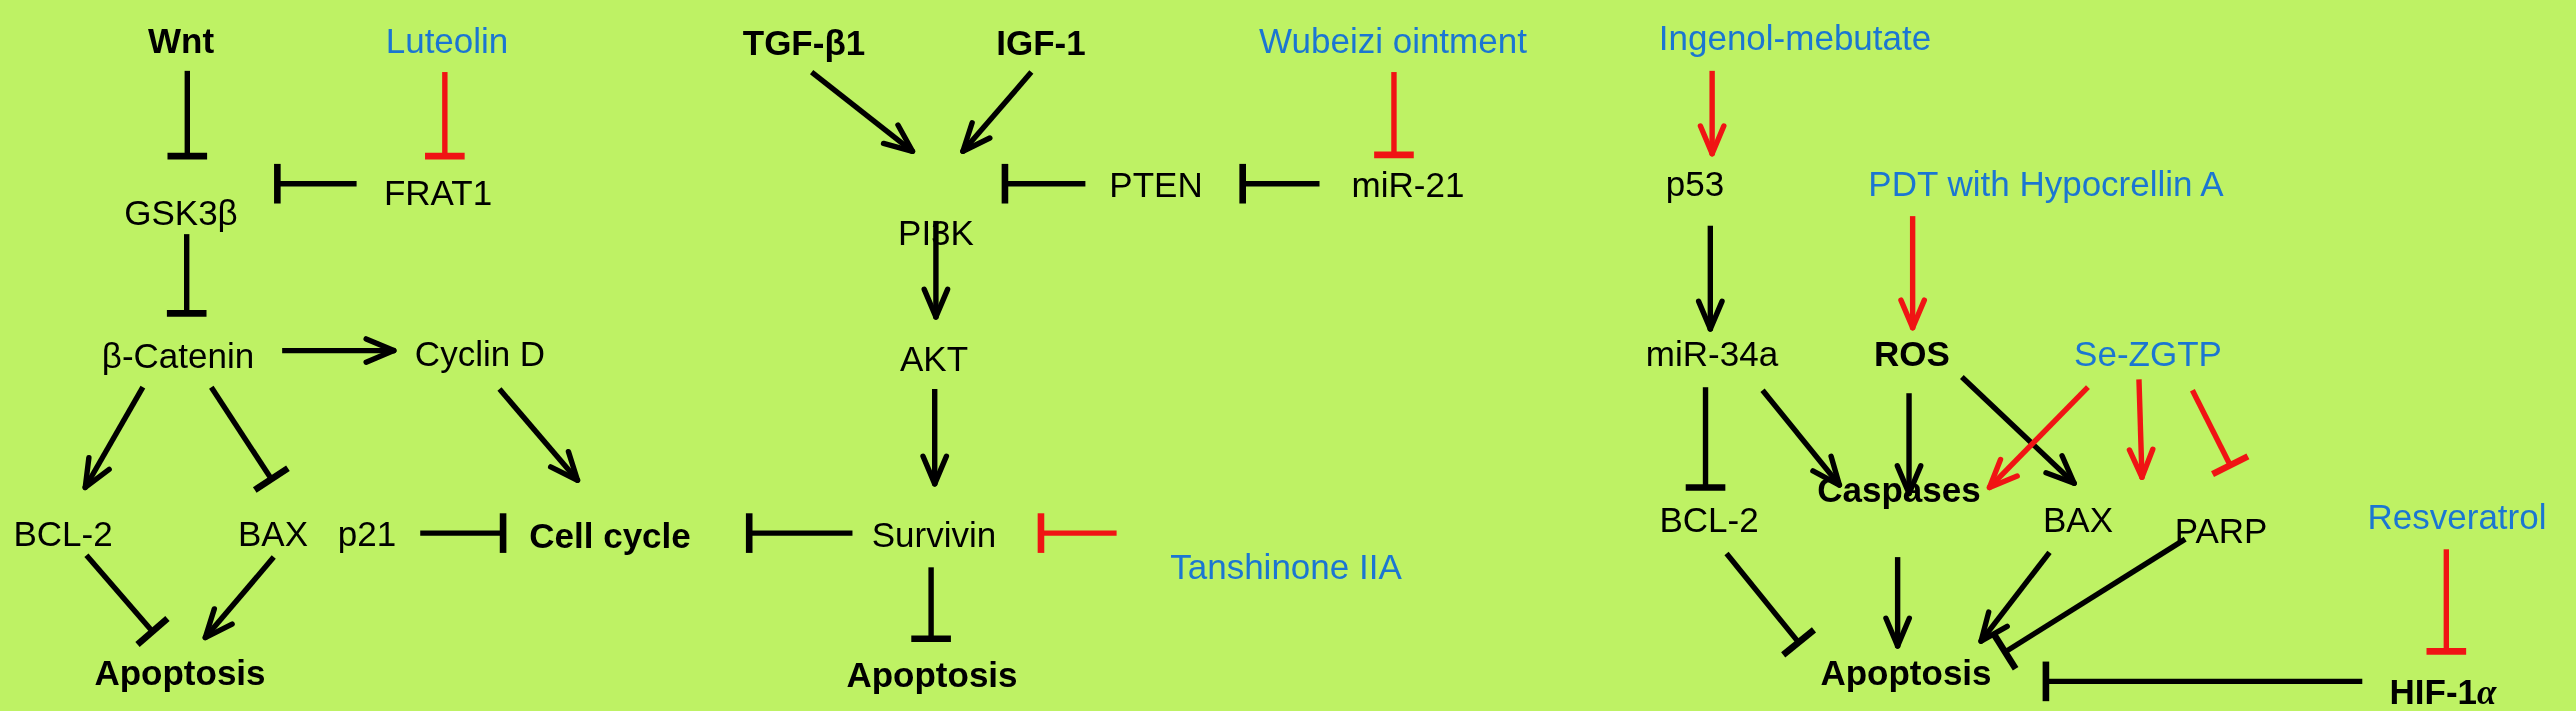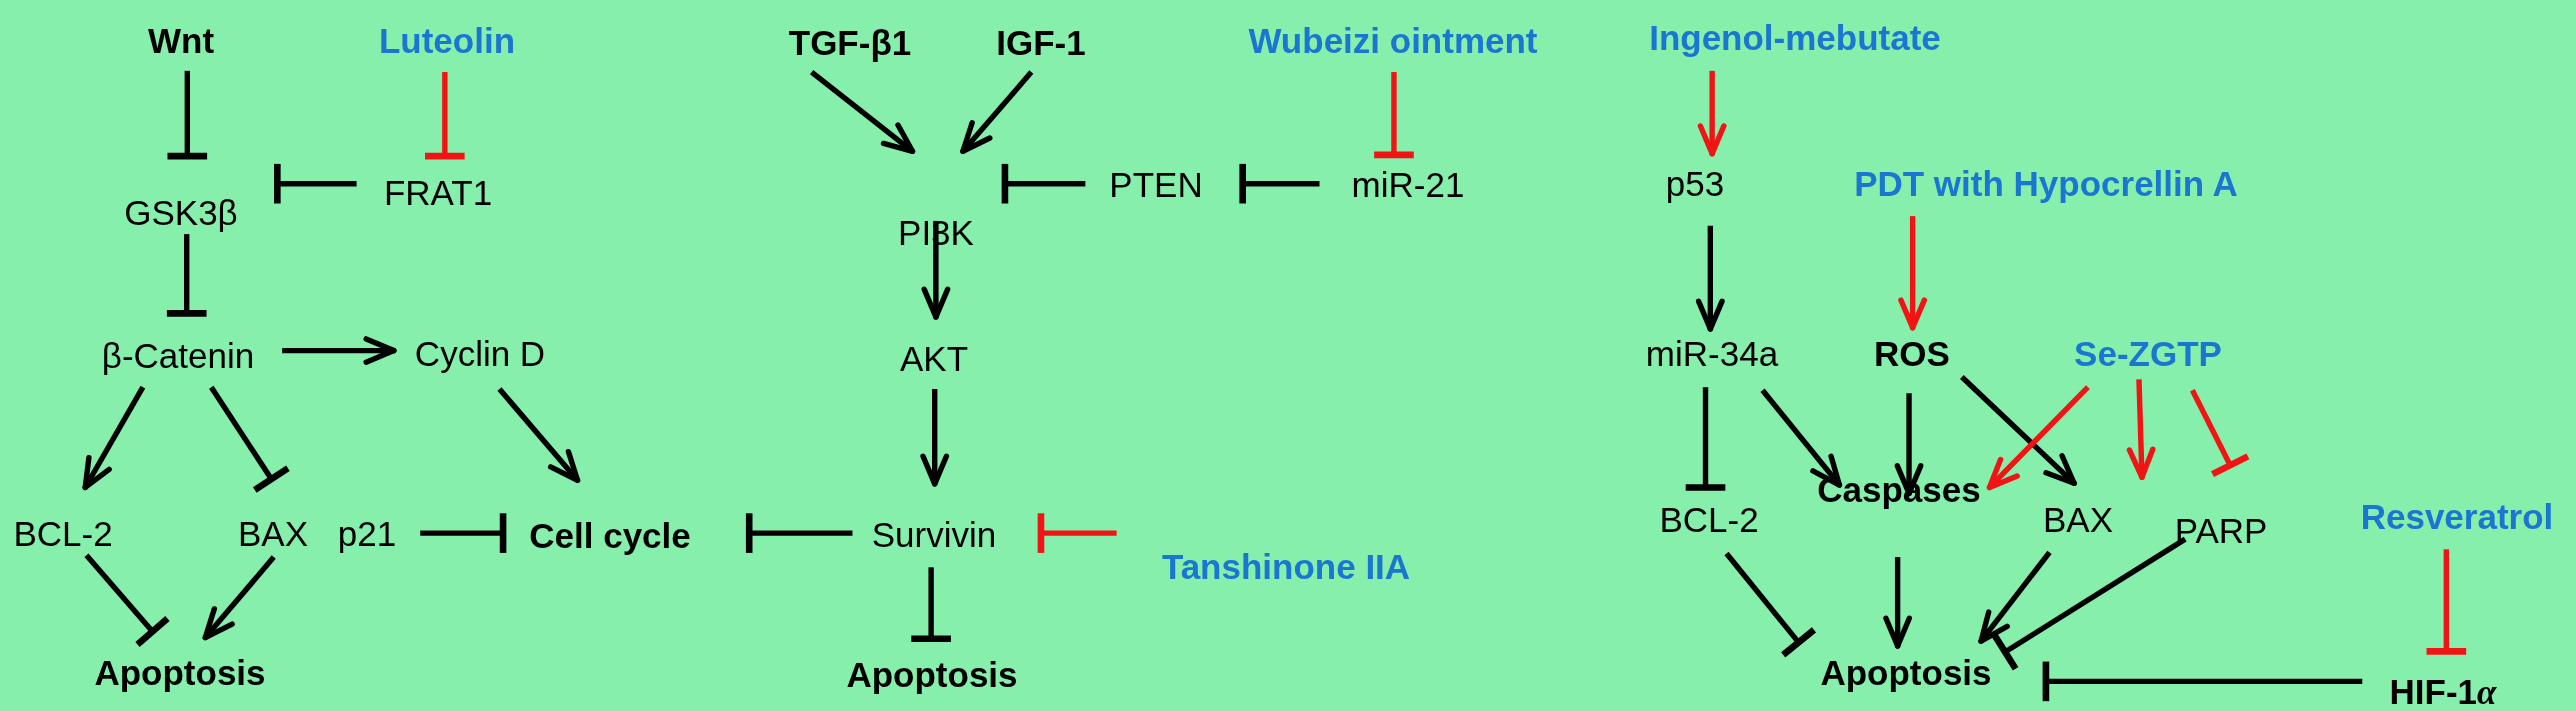--- a/index.html
+++ b/index.html
@@ -4,21 +4,21 @@
 <style>
   html, body {
     margin: 0;
     padding: 0;
     background: #ffffff;
   }
   .figure {
     position: relative;
     width: 2576px;
     height: 712px;
-    background: #86efac;
+    background: #bef264;
     overflow: hidden;
     font-family: "Liberation Sans", sans-serif;
   }
   .edge-layer {
     position: absolute;
     left: 0;
     top: 0;
     width: 2576px;
     height: 712px;
   }
@@ -29,21 +29,21 @@
     line-height: 1;
     color: #000000;
     white-space: nowrap;
     z-index: 2;
   }
   .node.bold {
     font-weight: 700;
   }
   .node.blue {
     color: var(--compound-blue, #1b76d2);
-    font-weight: 700;
+    font-weight: 400;
   }
   .alpha {
     font-style: italic;
     font-family: "Liberation Serif", serif;
   }
 </style>
 </head>
 <body>
 
 <div class="figure">
@@ -220,21 +220,21 @@
     <div class="node bold blue" style="left: 447px; top: 40px;">Luteolin</div>
     <div class="node" style="left: 181px; top: 184px; margin-top: 28px;">GSK3β</div>
     <div class="node" style="left: 438px; top: 184px; margin-top: 8px;">FRAT1</div>
     <div class="node" style="left: 178px; top: 355px;">β-Catenin</div>
     <div class="node" style="left: 480px; top: 353px;">Cyclin D</div>
     <div class="node" style="left: 63px; top: 533px;">BCL-2</div>
     <div class="node" style="left: 273px; top: 533px;">BAX</div>
     <div class="node" style="left: 367px; top: 533px;">p21</div>
     <div class="node bold" style="left: 610px; top: 535px;">Cell cycle</div>
     <div class="node bold" style="left: 180px; top: 672px;">Apoptosis</div>
-    <div class="node bold" style="left: 804px; top: 42px; margin-left: 46px;">TGF-β1</div>
+    <div class="node bold" style="left: 804px; top: 42px;">TGF-β1</div>
     <div class="node bold" style="left: 1041px; top: 42px;">IGF-1</div>
     <div class="node bold blue" style="left: 1393px; top: 40px;">Wubeizi ointment</div>
     <div class="node" style="left: 936px; top: 184px; margin-top: 48px;">PI3K</div>
     <div class="node" style="left: 1156px; top: 184px;">PTEN</div>
     <div class="node" style="left: 1408px; top: 184px;">miR-21</div>
     <div class="node" style="left: 934px; top: 358px;">AKT</div>
     <div class="node" style="left: 934px; top: 534px;">Survivin</div>
     <div class="node bold blue" style="left: 1286px; top: 534px; margin-top: 32px;">Tanshinone IIA</div>
     <div class="node bold" style="left: 932px; top: 674px;">Apoptosis</div>
     <div class="node bold blue" style="left: 1795px; top: 37px;">Ingenol-mebutate</div>

